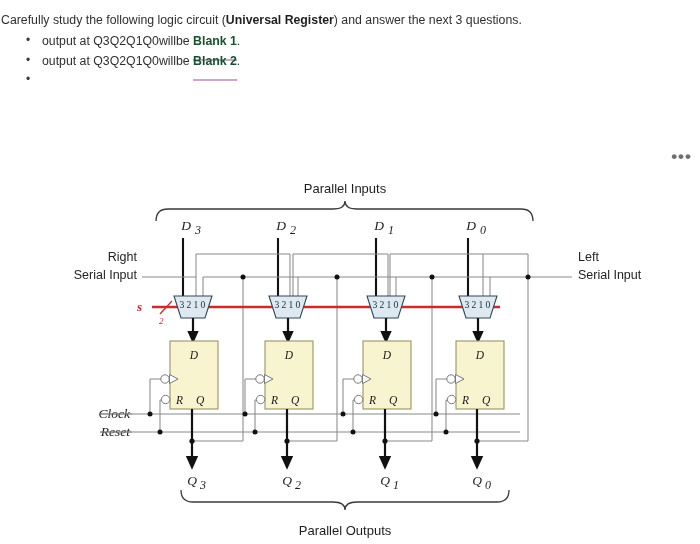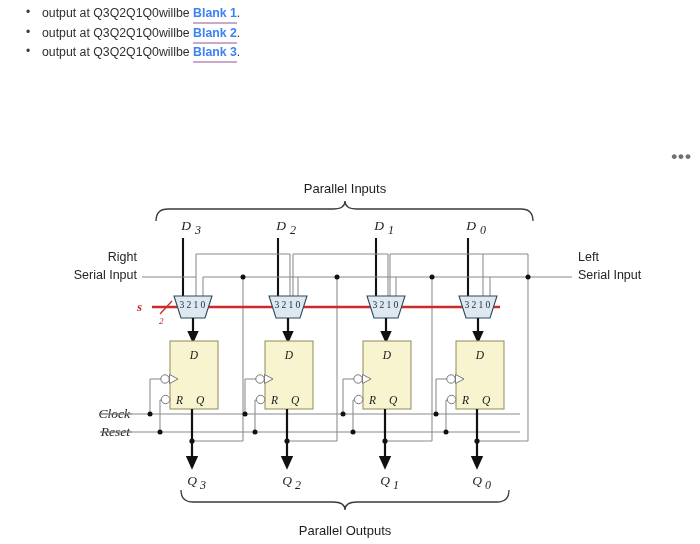--- a/index.html
+++ b/index.html
@@ -43,23 +43,23 @@
   .q-item .bullet {
     position:absolute;
     left:26px; top:-1px;
     font-size:12px;
     color:#3a3a3a;
   }
   .q-item .l2 { display:block; padding-left:4px; }
   .bold { font-weight:bold; color:#1f1f1f; }
   .blank {
     font-weight:bold;
-    color:#3b82f6;
+    color:#14532d;
     border-bottom:2px solid #c9a8c9;
-    padding-bottom:2px;
+    padding-bottom:11px;
   }
 
   
   #more-menu {
     position:absolute;
     right:8px; top:152px;
     font-size:17px;
     letter-spacing:1px;
     font-weight:bold;
     color:#6f6f6f;
@@ -82,36 +82,36 @@
   .mux-num { font-family:"Liberation Serif", serif; font-size:9.6px; fill:#20303c; }
   .ff-lt { font-family:"Liberation Serif", serif; font-style:italic; font-size:11.5px; fill:#1a1a1a; }
   .sel-s { font-family:"Liberation Serif", serif; font-style:italic; font-weight:bold; font-size:13px; fill:#c4262e; }
   .sel-2 { font-family:"Liberation Serif", serif; font-style:italic; font-size:9px; fill:#c4262e; }
 </style>
 </head>
 <body>
 
 <div id="question-block">
 
+  <p class="q-intro"><span>Carefully study the following logic circuit (</span><span class="bold">Universal Register</span><span>) and answer the next 3 questions.</span></p>
 
   <ul class="q-list">
 
     <li class="q-item">
       <span class="bullet">•</span>
       <span class="l2"><span>output at Q3Q2Q1Q0willbe </span><span class="blank">Blank 1</span><span>.</span></span>
     </li>
 
     <li class="q-item">
       <span class="bullet">•</span>
       <span class="l2"><span>output at Q3Q2Q1Q0willbe </span><span class="blank">Blank 2</span><span>.</span></span>
     </li>
 
     <li class="q-item">
       <span class="bullet">•</span>
-      <span class="l2"><span>output at Q3Q2Q1Q0willbe </span><span class="blank">Blank 3</span><span>.</span></span>
     </li>
 
   </ul>
 </div>
 
 <div id="more-menu">•••</div>
 
 <div id="circuit-figure">
 <svg width="700" height="376" viewBox="0 0 700 376" xmlns="http://www.w3.org/2000/svg">
 

